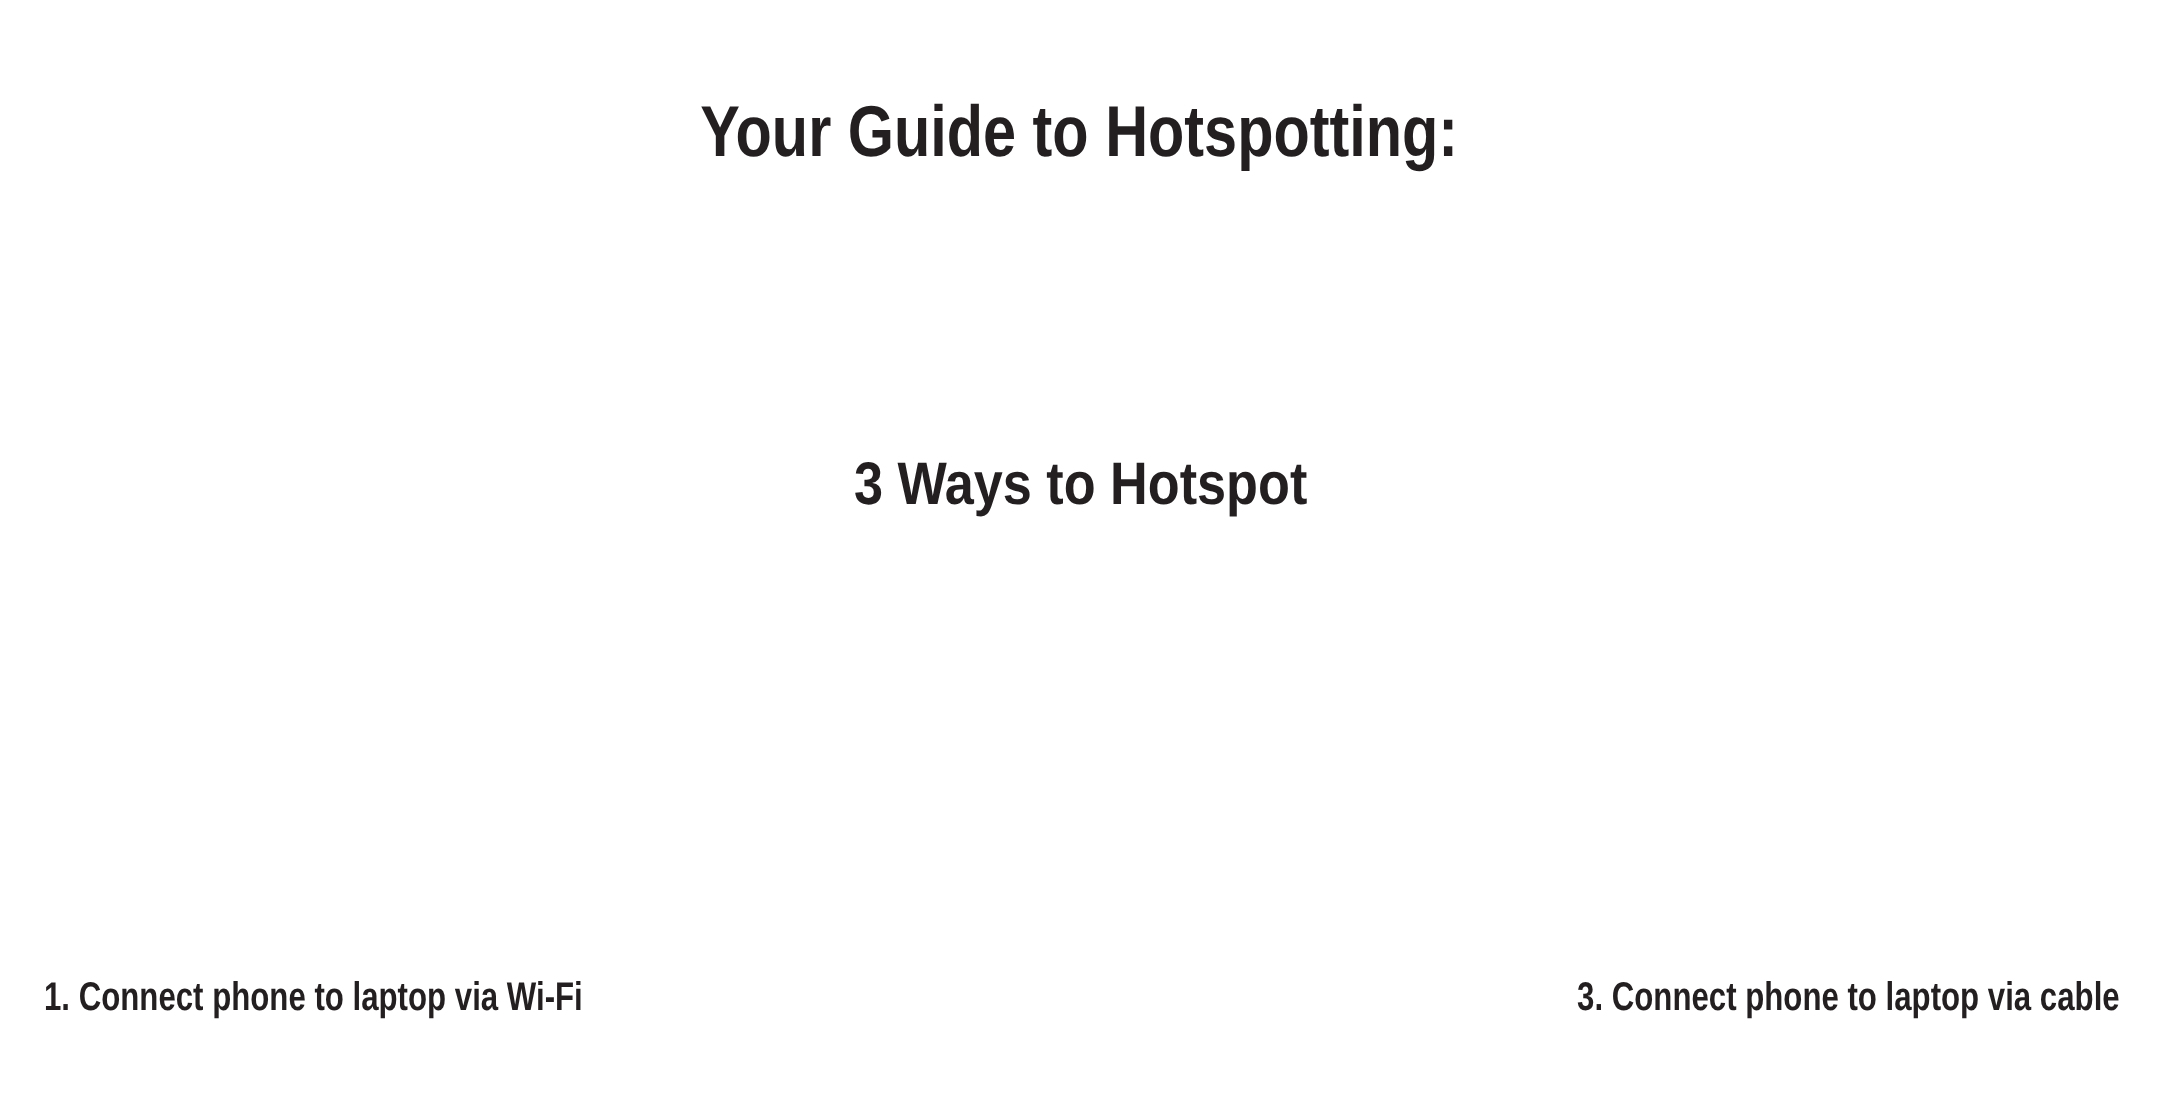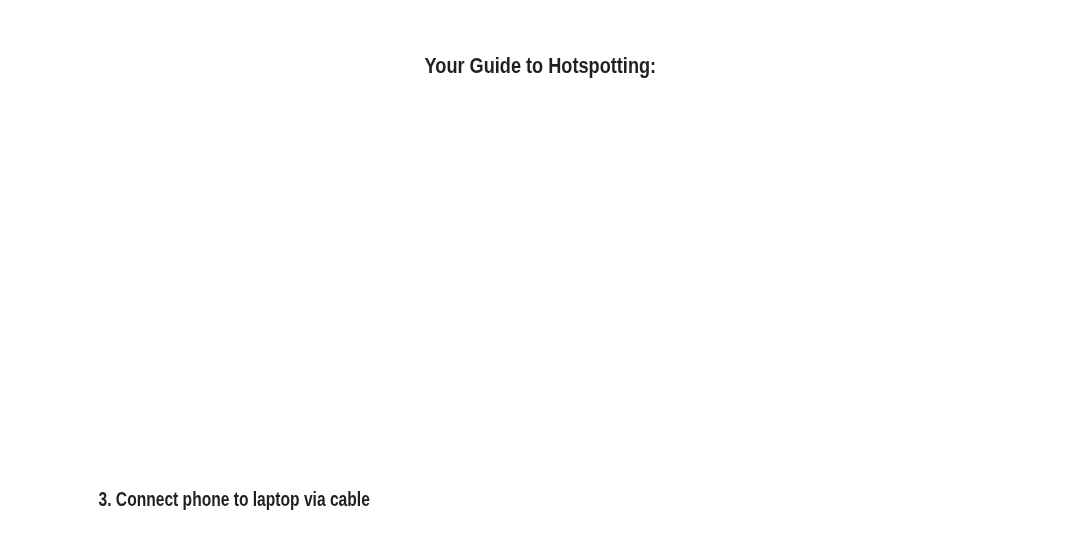--- a/index.html
+++ b/index.html
@@ -17,21 +17,21 @@
     height: 552px;
     background: #ffffff;
   }
   .title-block {
     position: absolute;
     top: 47px;
     left: 0;
     right: 0;
     text-align: center;
     font-weight: bold;
-    font-size: 22px;
+    font-size: 36px;
     line-height: 38px;
     letter-spacing: 0px;
     color: #231f20;
   }
   .title-line {
     display: block;
   }
   .title-line > span {
     display: inline-block;
     transform: scaleX(0.825);
@@ -94,22 +94,28 @@
 <body>
 
 <div class="page">
 
   <div class="title-block">
     <span class="title-line">
       <span>Your Guide to Hotspotting:</span>
     </span>
   </div>
 
+  <div class="section-heading">
+    <span>3 Ways to Hotspot</span>
+  </div>
 
   <div class="illustration-area"></div>
 
   <div class="steps-row">
+    <div class="step-caption align-left">
+      <span>1. Connect phone to laptop via Wi-Fi</span>
+    </div>
     <div class="step-caption align-right">
       <span>3. Connect phone to laptop via cable</span>
     </div>
   </div>
 
 </div>
 
 </body></html>

